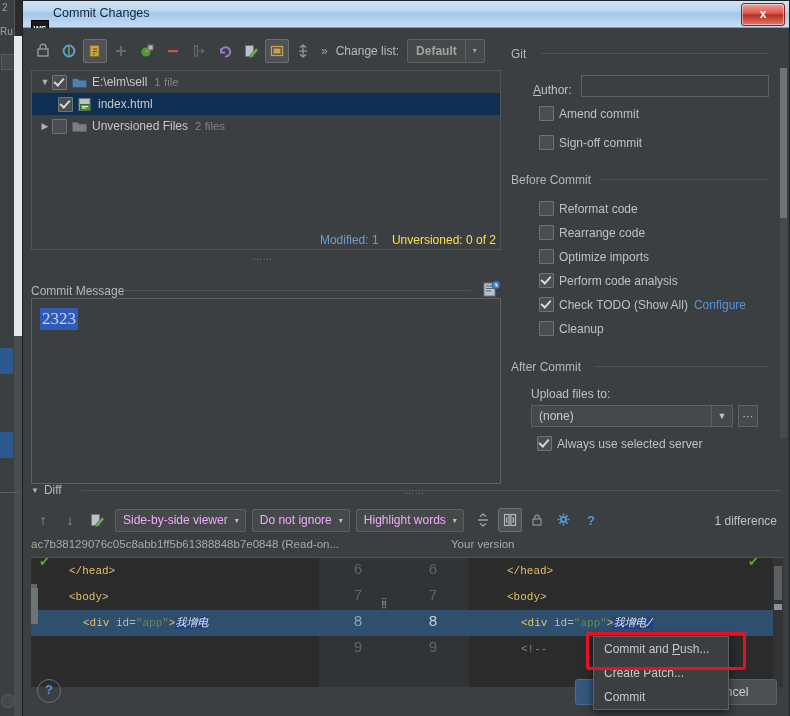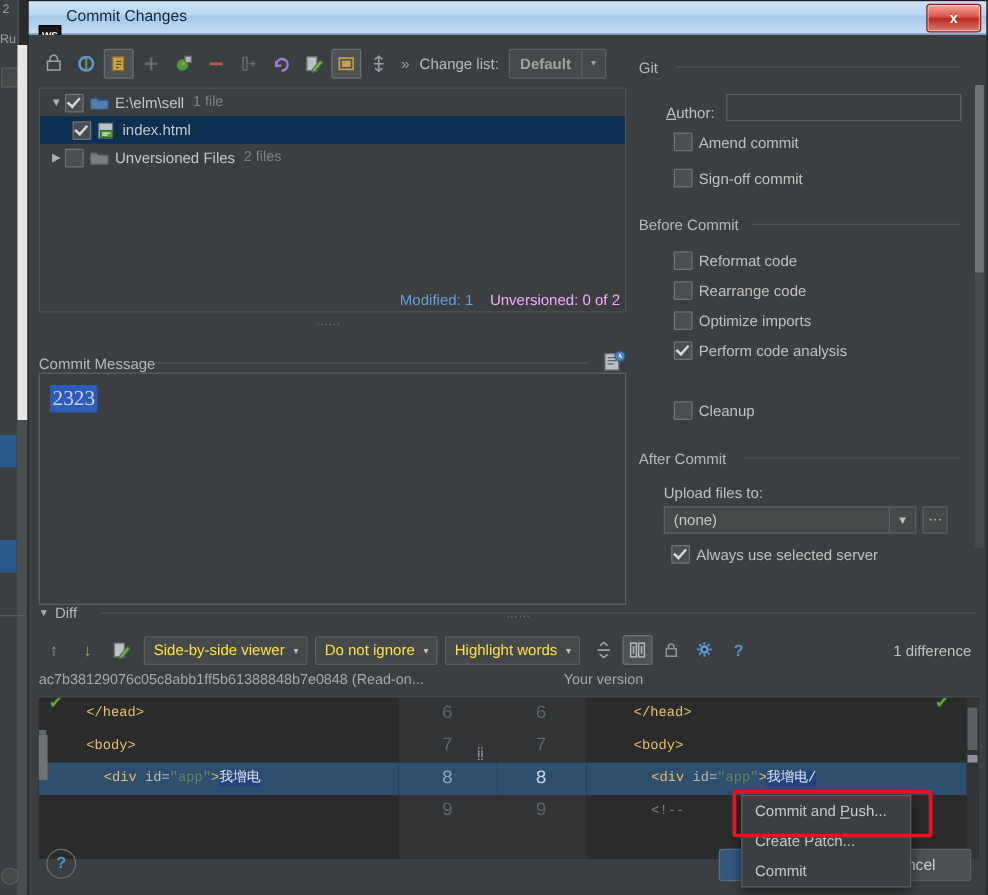--- a/index.html
+++ b/index.html
@@ -52,21 +52,21 @@
   .trow.selected{background:#0d2f52;}
   .tri{width:14px;text-align:center;color:#aeb1b3;font-size:9px;}
   .ckb{width:13px;height:13px;border:1px solid #6f7375;background:#4a4e50;
        margin-right:5px;position:relative;border-radius:1px;flex:none;}
   .ckb.on:after{content:"";position:absolute;left:3px;top:0px;width:4px;height:8px;
     border:solid #d8d8d8;border-width:0 2px 2px 0;transform:rotate(42deg);}
   .fico{width:15px;height:13px;margin-right:5px;flex:none;}
   .cnt{color:#808386;margin-left:7px;font-size:11.5px;}
   .tstat{position:absolute;right:4px;bottom:2px;font-size:12px;}
   .tstat .m{color:#6a9fd4;}
-  .tstat .u{color:#f0abfc;margin-left:10px;}
+  .tstat .u{color:#fde047;margin-left:10px;}
   .tsplit{position:absolute;left:230px;top:226px;color:#6f7375;font-size:9px;letter-spacing:1px;}
   .grp-t{position:absolute;font-size:12px;color:#b7b7b7;background:#3c3f41;padding-right:6px;}
   .grp-l{position:absolute;height:1px;background:#4f5355;}
   .lbl{position:absolute;font-size:12px;color:#c0c0c0;}
   .lbl u{text-decoration:underline;}
   .opt{position:absolute;display:flex;align-items:center;font-size:12px;color:#c0c0c0;cursor:pointer;}
   .inp{position:absolute;background:#3c3f41;border:1px solid #5d6163;box-sizing:border-box;}
   .combo{position:absolute;display:flex;align-items:center;background:#45494a;border:1px solid #5d6163;box-sizing:border-box;cursor:pointer;}
   .combo .v{flex:1;padding:0 7px;color:#c8c8c8;font-size:12px;}
   .combo .a{width:20px;text-align:center;color:#c0c0c0;font-size:9px;border-left:1px solid #5d6163;line-height:20px;}
@@ -89,42 +89,42 @@
   
   .diff-hd{position:absolute;left:8px;top:455px;display:flex;align-items:center;cursor:pointer;}
   .diff-hd .tr{color:#aeb1b3;font-size:8px;margin-right:5px;}
   .diff-hd span.t{font-size:12px;color:#b7b7b7;}
   .diff-line{position:absolute;left:58px;top:462px;width:700px;height:1px;background:#4f5355;}
 
   .dtool{position:absolute;left:8px;top:480px;height:24px;display:flex;align-items:center;gap:3px;}
   .dbtn{width:22px;height:22px;display:flex;align-items:center;justify-content:center;cursor:pointer;border:1px solid transparent;border-radius:2px;}
   .dbtn.act{background:#4e5254;border-color:#6b6f71;}
   .dcombo{height:21px;display:flex;align-items:center;background:#45494a;border:1px solid #5d6163;border-radius:2px;cursor:pointer;margin-left:3px;}
-  .dcombo .v{padding:0 7px;color:#fde047;font-size:12px;}
+  .dcombo .v{padding:0 7px;color:#f0abfc;font-size:12px;}
   .dcombo .a{padding-right:6px;color:#c0c0c0;font-size:8px;}
   .ddiffs{position:absolute;right:12px;top:486px;font-size:12px;color:#c0c0c0;}
   .dlabels{position:absolute;left:8px;top:510px;width:752px;font-size:11.5px;color:#a8a8a8;}
   .dlabels .r{position:absolute;left:420px;top:0;text-align:center;}
 
   .dpanes{position:absolute;left:8px;top:529px;width:752px;height:130px;
      background:#2b2b2b;border-top:1px solid #4f5355;box-sizing:border-box;overflow:hidden;}
   .pane{position:absolute;top:0;height:130px;overflow:hidden;}
   .pL{left:0;width:288px;background:#2b2b2b;}
   .gut{position:absolute;top:0;height:130px;background:#313335;}
   .gutL{left:288px;width:78px;}
   .gutR{left:366px;width:72px;}
   .pR{left:438px;width:314px;background:#2b2b2b;}
   .cline{height:26px;line-height:26px;font-size:11px;white-space:pre;
     font-family:"Liberation Mono","DejaVu Sans Mono",monospace;color:#a9b7c6;}
   .cline.hl{background:#2f4f6e;}
   .gl{height:26px;line-height:26px;font-size:15px;text-align:center;color:#60656a;
     font-family:"Liberation Mono","DejaVu Sans Mono",monospace;}
   .gl.hl{background:#2f4f6e;color:#8ca5bd;}
   .tag{color:#e8bf6a;} .attr{color:#bababa;} .val{color:#6a8759;}
-  .cmt{color:#7f848b;} .cjk{color:#e6e6e6;}
+  .cmt{color:#7f848b;} .cjk{color:#e6e6e6;font-style:italic;}
   .selbg{background:#214283;}
   .markL{position:absolute;left:0;top:0;width:6px;height:130px;}
   .chk-g{position:absolute;color:#5fa832;font-size:13px;font-weight:bold;}
   .mini{position:absolute;right:0;top:0;width:10px;height:130px;background:#313335;}
   .mini i{position:absolute;left:1px;width:8px;display:block;background:#5c5f61;}
   .dragdots{position:absolute;left:358px;top:572px;color:#8d9195;font-size:9px;letter-spacing:1px;line-height:4px;}
   .lsbar{position:absolute;left:8px;top:560px;width:7px;height:36px;background:#6e7375;}
 
   
   .menu{position:absolute;left:570px;top:608px;width:134px;background:#3c3f41;
@@ -312,20 +312,25 @@
         <span>Rearrange code</span>
       </div>
       <div class="opt" style="left:516px;top:221px;">
         <span class="ckb"></span>
         <span>Optimize imports</span>
       </div>
       <div class="opt" style="left:516px;top:245px;">
         <span class="ckb on"></span>
         <span>Perform code analysis</span>
       </div>
+      <div class="opt" style="left:516px;top:269px;">
+        <span class="ckb on"></span>
+        <span>Check TODO (Show All)</span>
+        <span class="cfg" style="margin-left:6px;">Configure</span>
+      </div>
       <div class="opt" style="left:516px;top:293px;">
         <span class="ckb"></span>
         <span>Cleanup</span>
       </div>
 
       <div class="grp-t" style="left:488px;top:332px;">After Commit</div>
       <div class="grp-l" style="left:572px;top:338px;width:174px;"></div>
       <div class="lbl" style="left:508px;top:359px;">Upload files to:</div>
       <div class="combo" style="left:508px;top:377px;width:202px;height:22px;">
         <span class="v">(none)</span>

